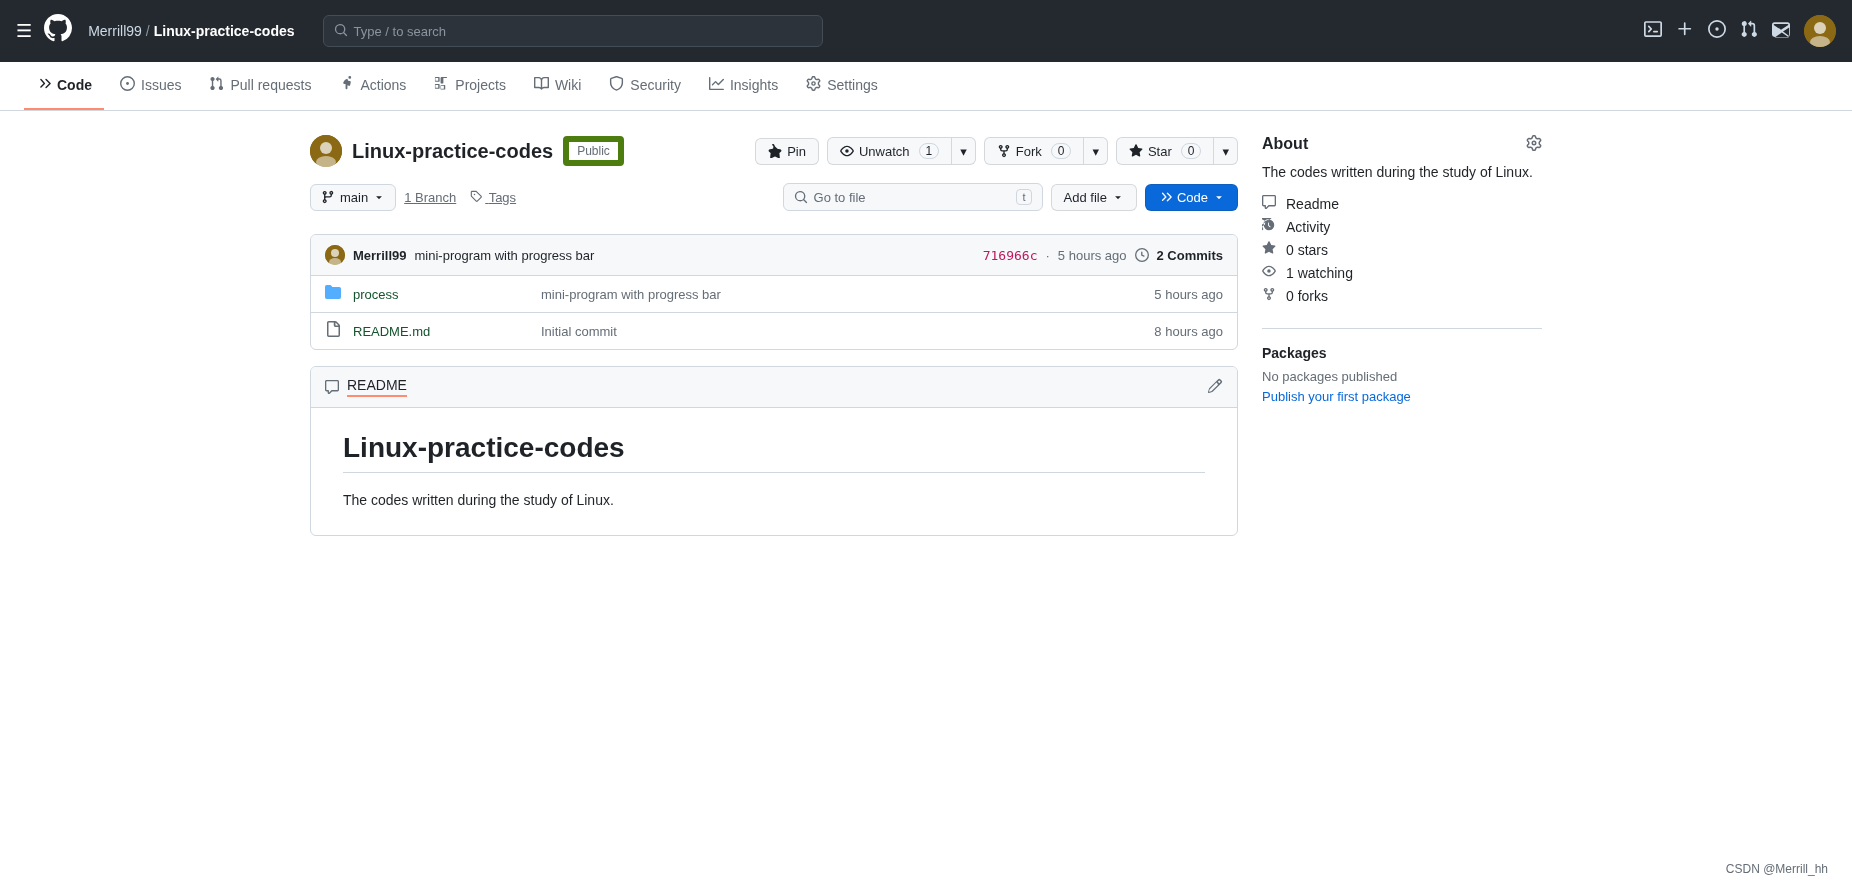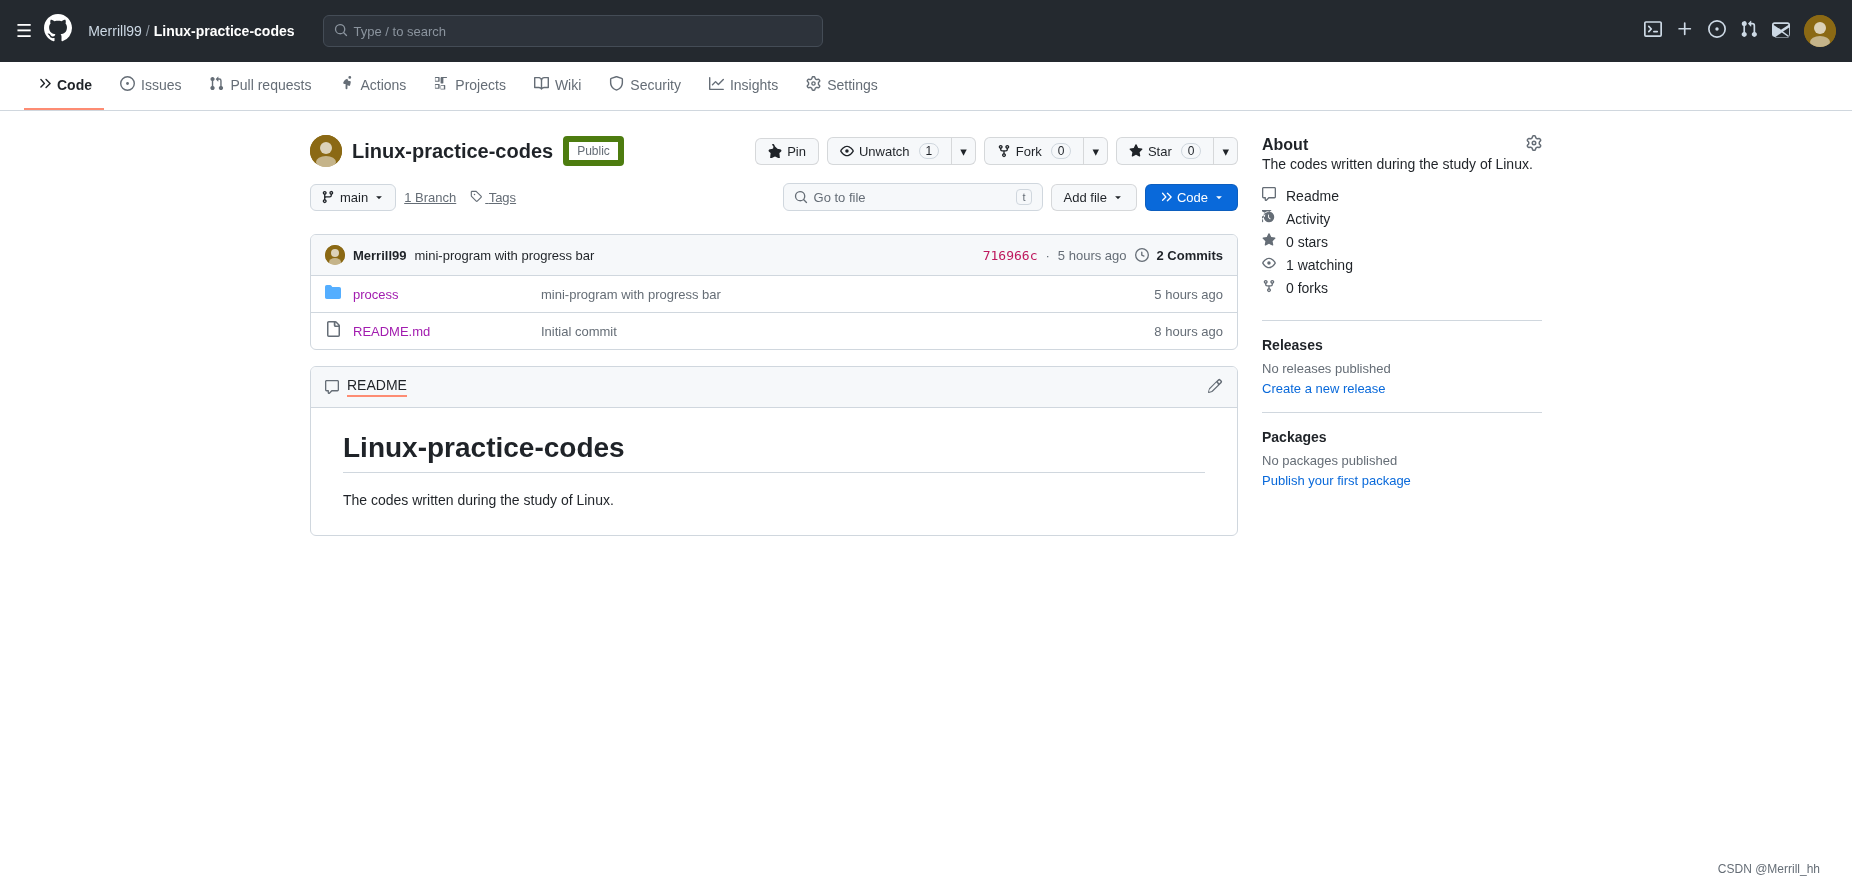--- a/index.html
+++ b/index.html
@@ -177,21 +177,21 @@
     .file-row {
       display: flex;
       align-items: center;
       padding: 8px 14px;
       border-bottom: 1px solid #d0d7de;
       font-size: 13px;
       gap: 8px;
     }
     .file-row:last-child { border-bottom: none; }
     .file-icon { color: #54aeff; font-size: 16px; width: 20px; }
-    .file-name { color: #a21caf; text-decoration: none; width: 180px; }
+    .file-name { color: #14532d; text-decoration: none; width: 180px; }
     .file-commit { color: #656d76; flex: 1; }
     .file-time { color: #656d76; margin-left: auto; }
 
     
     .readme-box {
       border: 1px solid #d0d7de;
       border-radius: 6px;
       overflow: hidden;
     }
     .readme-header {
@@ -204,35 +204,35 @@
     }
     .readme-title-row { display: flex; align-items: center; gap: 8px; }
     .readme-underline { border-bottom: 2px solid #fd8c73; padding-bottom: 2px; }
     .readme-edit-icon { color: #656d76; cursor: pointer; }
     .readme-content { padding: 24px 32px; }
     .readme-content h1 { font-size: 28px; font-weight: 700; margin-bottom: 16px; border-bottom: 1px solid #d0d7de; padding-bottom: 8px; }
     .readme-content p { color: #1f2328; line-height: 1.6; }
 
     
     .about-section { margin-bottom: 24px; }
-    .about-header { display: flex; align-items: center; justify-content: space-between; }
+    .about-header { display: flex; align-items: flex-start; justify-content: space-between; margin-bottom: 8px; }
     .about-title { font-weight: 600; font-size: 16px; }
     .about-gear { color: #656d76; cursor: pointer; }
     .about-desc { color: #1f2328; font-size: 14px; margin-bottom: 12px; line-height: 1.5; }
     .about-links { display: flex; flex-direction: column; gap: 6px; }
     .about-link-row { display: flex; align-items: center; gap: 8px; font-size: 14px; color: #1f2328; }
     .about-link-row a { color: #1f2328; text-decoration: none; }
     .link-icon { color: #656d76; font-size: 14px; width: 16px; }
 
     .sidebar-section { border-top: 1px solid #d0d7de; padding-top: 16px; margin-bottom: 16px; }
     .sidebar-section-title { font-weight: 600; font-size: 14px; margin-bottom: 8px; }
     .sidebar-text { color: #656d76; font-size: 13px; margin-bottom: 4px; }
     .sidebar-link { color: #0969da; font-size: 13px; text-decoration: none; }
 
-    .watermark { position: fixed; bottom: 16px; right: 32px; font-size: 12px; color: #656d76; }
+    .watermark { position: fixed; bottom: 16px; right: 24px; font-size: 12px; color: #656d76; }
   </style>
 </head>
 <body>
 
 <nav class="top-nav">
   <span class="hamburger">☰</span>
   <span class="github-logo">
     <svg width="28" height="28" viewBox="0 0 16 16" fill="#fff">
       <path d="M8 0C3.58 0 0 3.58 0 8c0 3.54 2.29 6.53 5.47 7.59.4.07.55-.17.55-.38 0-.19-.01-.82-.01-1.49-2.01.37-2.53-.49-2.69-.94-.09-.23-.48-.94-.82-1.13-.28-.15-.68-.52-.01-.53.63-.01 1.08.58 1.23.82.72 1.21 1.87.87 2.33.66.07-.52.28-.87.51-1.07-1.78-.2-3.64-.89-3.64-3.95 0-.87.31-1.59.82-2.15-.08-.2-.36-1.02.08-2.12 0 0 .67-.21 2.2.82.64-.18 1.32-.27 2-.27.68 0 1.36.09 2 .27 1.53-1.04 2.2-.82 2.2-.82.44 1.1.16 1.92.08 2.12.51.56.82 1.27.82 2.15 0 3.07-1.87 3.75-3.65 3.95.29.25.54.73.54 1.48 0 1.07-.01 1.93-.01 2.2 0 .21.15.46.55.38A8.013 8.013 0 0016 8c0-4.42-3.58-8-8-8z"></path>
     </svg>
@@ -585,25 +585,20 @@
           <span class="link-icon">
             <svg width="14" height="14" viewBox="0 0 16 16" fill="#656d76">
                 <path d="M5 5.372v.878c0 .414.336.75.75.75h4.5a.75.75 0 0 0 .75-.75v-.878a2.25 2.25 0 1 1 1.5 0v.878a2.25 2.25 0 0 1-2.25 2.25h-1.5v2.128a2.251 2.251 0 1 1-1.5 0V8.5h-1.5A2.25 2.25 0 0 1 3.5 6.25v-.878a2.25 2.25 0 1 1 1.5 0ZM5 3.25a.75.75 0 1 0-1.5 0 .75.75 0 0 0 1.5 0Zm6.75.75a.75.75 0 1 0 0-1.5.75.75 0 0 0 0 1.5Zm-3 8.75a.75.75 0 1 0-1.5 0 .75.75 0 0 0 1.5 0Z"></path>
               </svg>
           </span>
           <a href="#">0 forks</a>
         </div>
       </div>
     </div>
 
-    <div class="sidebar-section">
-      <div class="sidebar-section-title">Releases</div>
-      <p class="sidebar-text">No releases published</p>
-      <a href="#" class="sidebar-link">Create a new release</a>
-    </div>
 
     <div class="sidebar-section">
       <div class="sidebar-section-title">Packages</div>
       <p class="sidebar-text">No packages published</p>
       <a href="#" class="sidebar-link">Publish your first package</a>
     </div>
 
 
   </div>
 </div>

